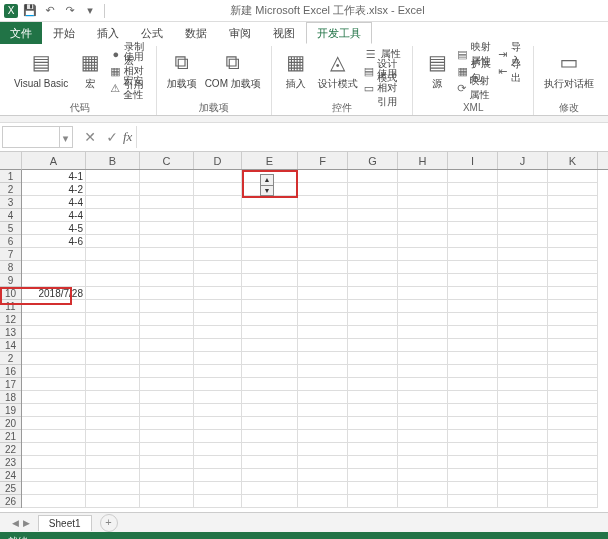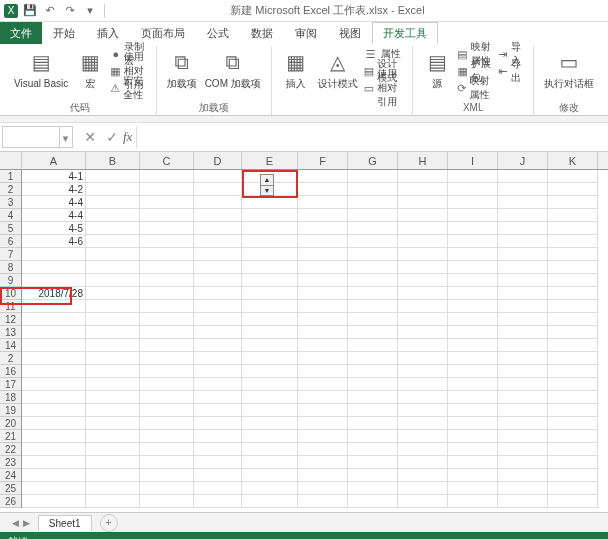--- a/index.html
+++ b/index.html
@@ -83,21 +83,20 @@
     <div class="qat-btn">▾</div>
     <div class="qat-divider"></div>
   </div>
   <div class="title-center">新建 Microsoft Excel 工作表.xlsx - Excel</div>
 </div>
 
 <div class="ribbon-tabs">
   <div class="file-tab">文件</div>
   <div class="tab">开始</div>
   <div class="tab">插入</div>
-  <div class="tab">页面布局</div>
   <div class="tab">公式</div>
   <div class="tab">数据</div>
   <div class="tab">审阅</div>
   <div class="tab">视图</div>
   <div class="tab active">开发工具</div>
 </div>
 
 <div class="ribbon">
   <div class="group">
     <div class="group-body">
@@ -159,20 +158,21 @@
         <div class="small-btn">
             <span class="small-icon">▤</span>
             <span>设计模式</span>
           </div>
         <div class="small-btn">
             <span class="small-icon">▭</span>
             <span>使用相对引用</span>
           </div>
       </div>
     </div>
+    <div class="group-label">控件</div>
   </div>
 
   <div class="group">
     <div class="group-body">
       <div class="big-btn">
         <div class="big-icon">▤</div>
         <div class="big-label">源</div>
       </div>
       <div class="small-stack">
         <div class="small-btn">

